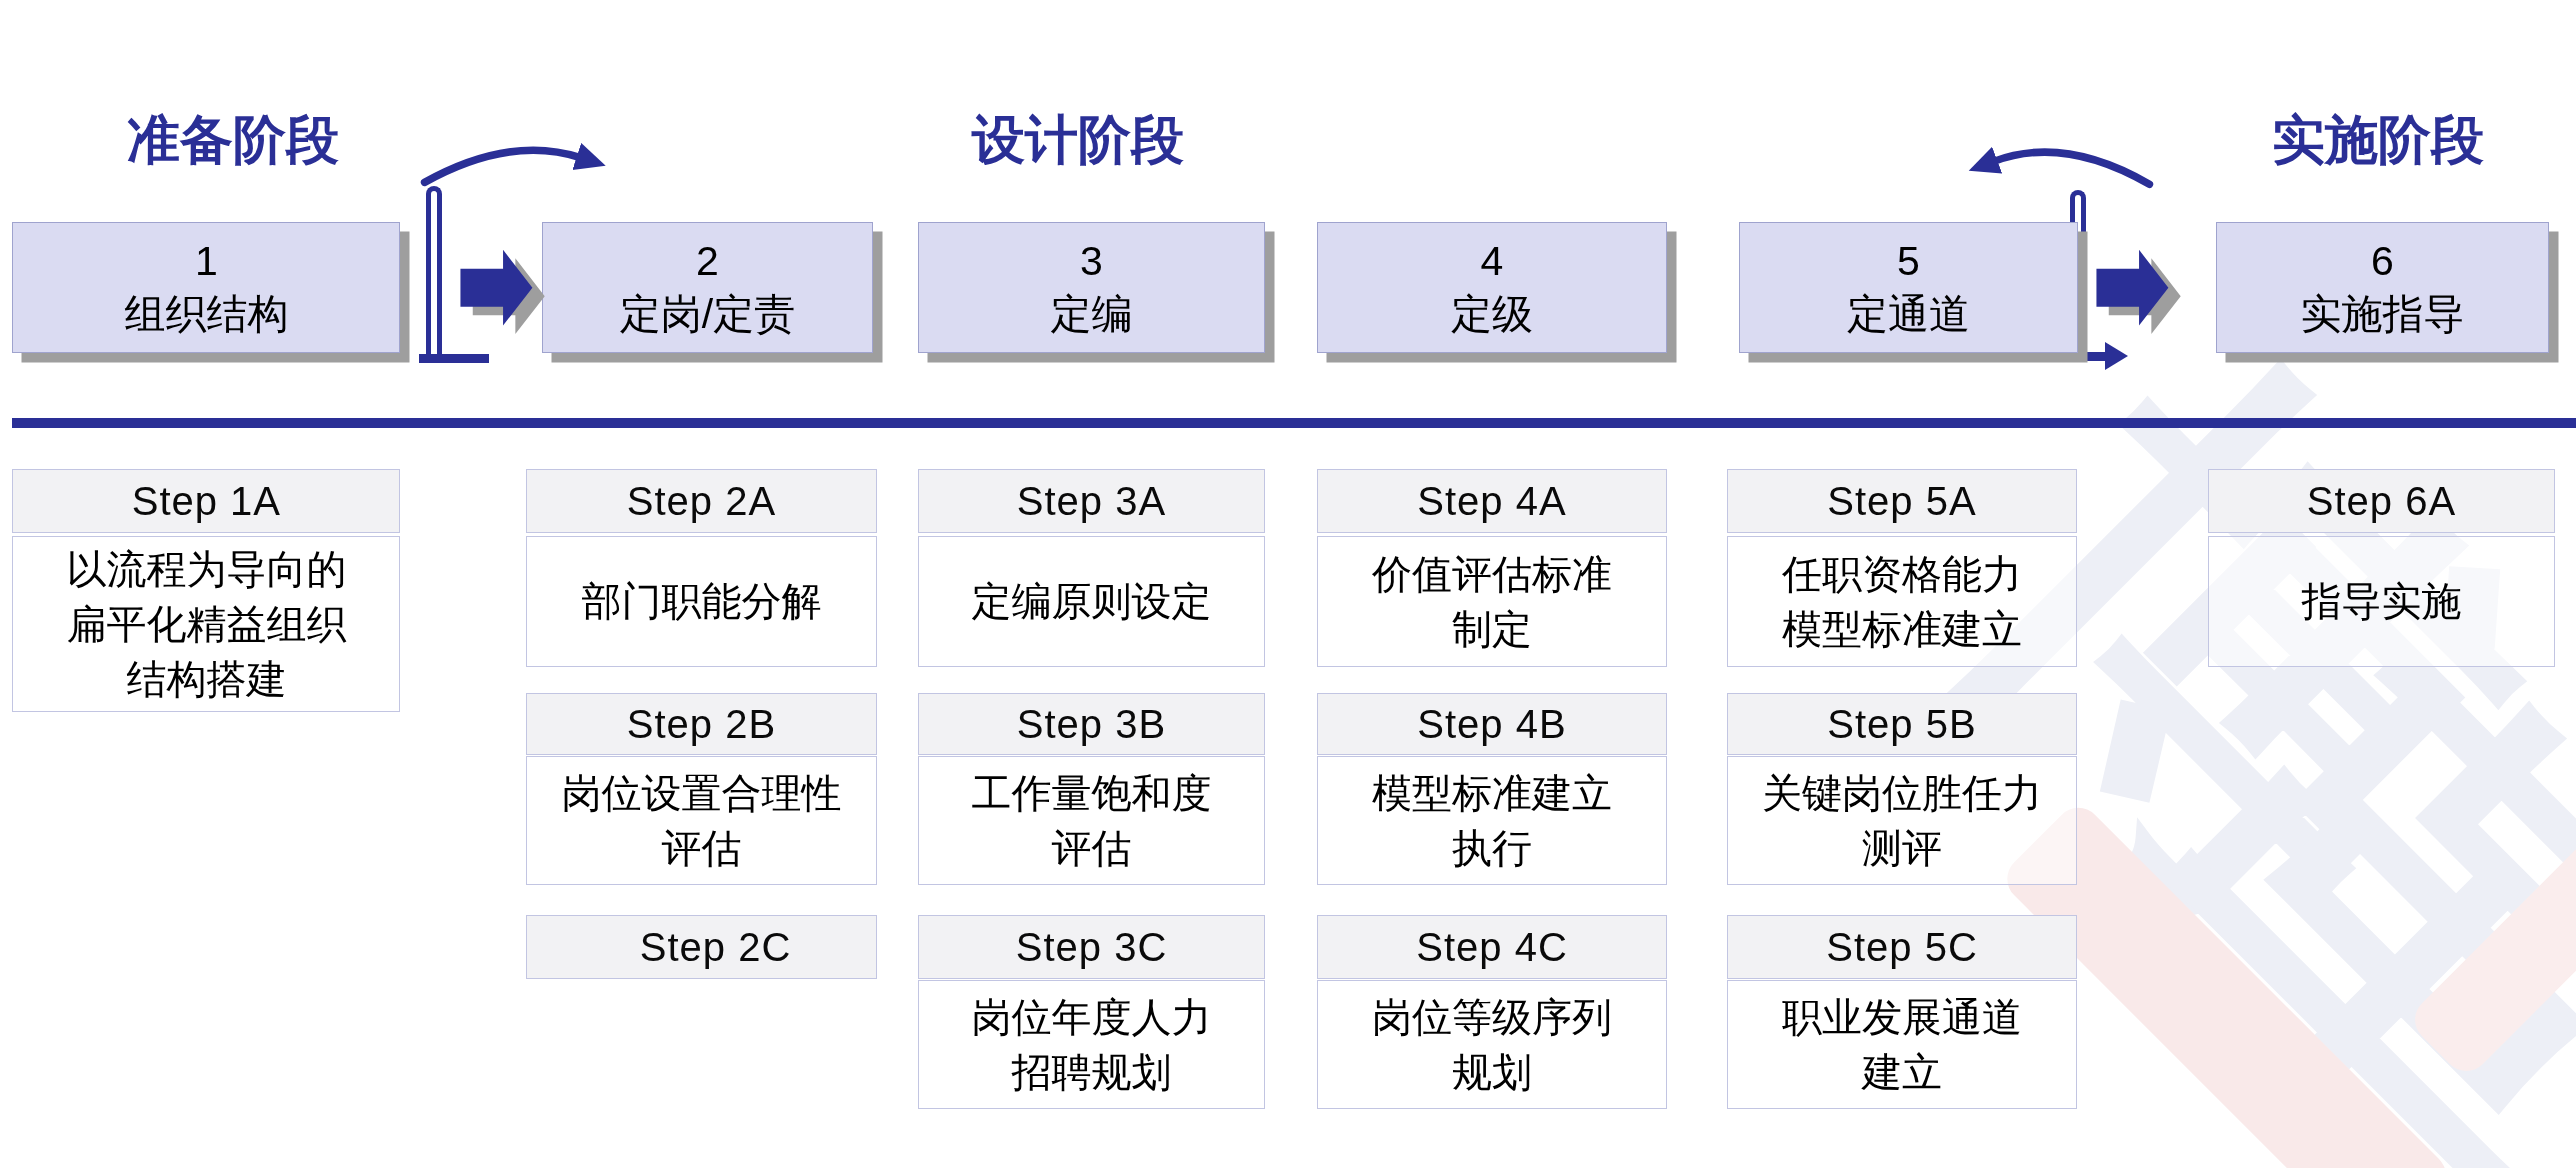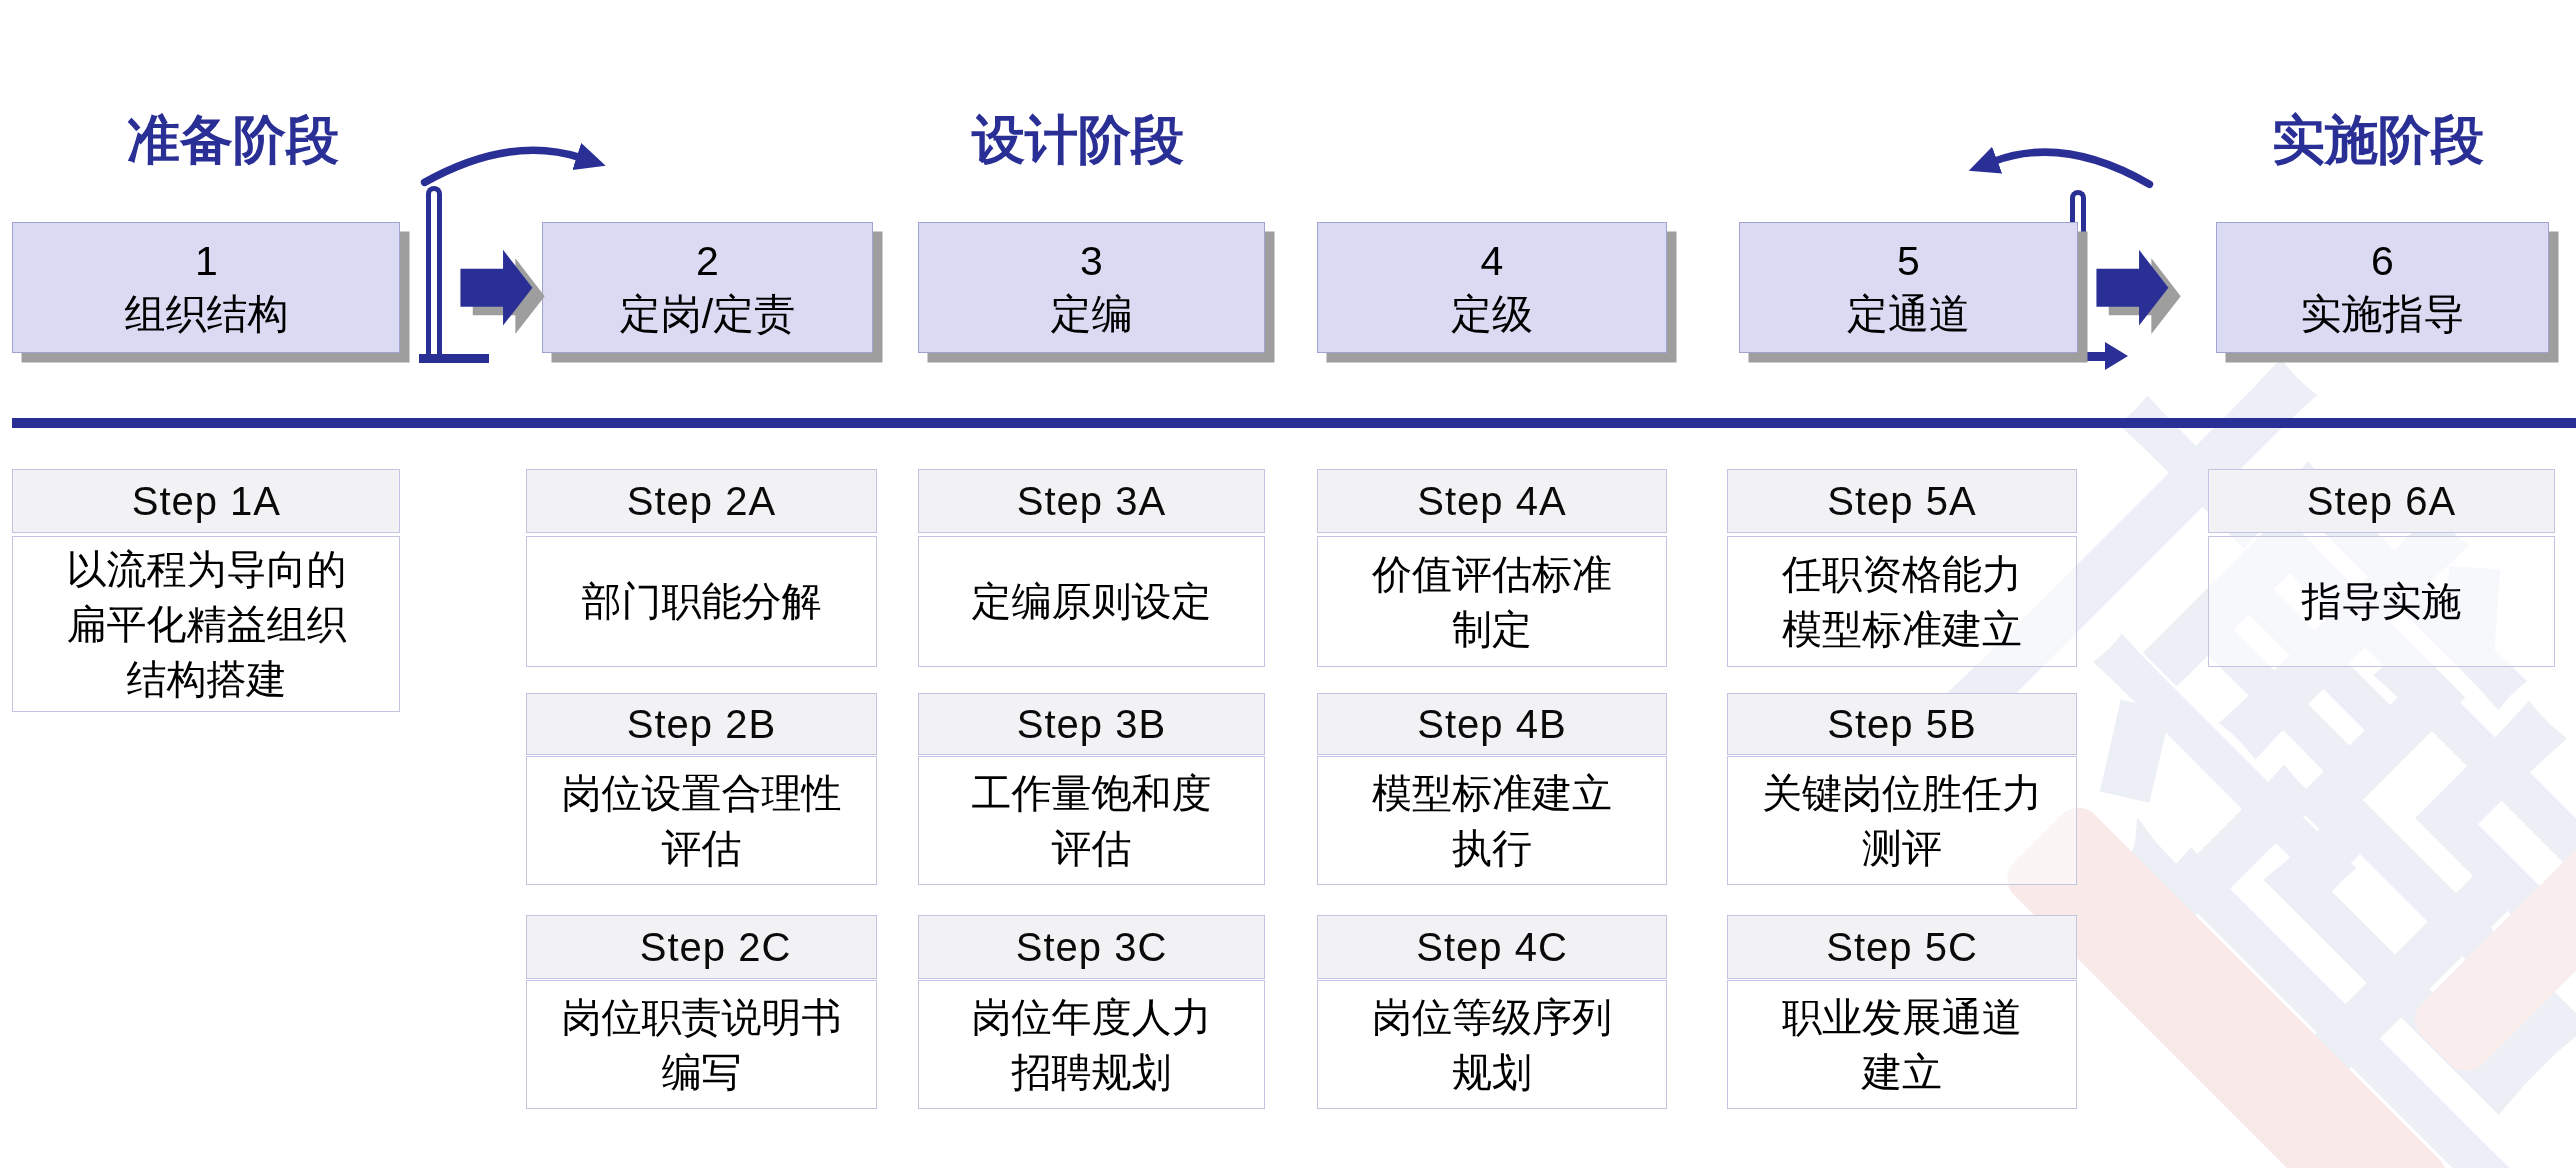--- a/index.html
+++ b/index.html
@@ -151,24 +151,20 @@
   <div class="card-head" style="left:526px;top:693px;width:351px;height:62px;">
     <span>Step 2B</span>
   </div>
   <div class="card-body" style="left:526px;top:756px;width:351px;height:129px;">
     <span>岗位设置合理性
 评估</span>
   </div>
   <div class="card-head" style="left:526px;top:915px;width:351px;height:64px;padding-left:28px;">
     <span>Step 2C</span>
   </div>
-  <div class="card-body" style="left:526px;top:980px;width:351px;height:129px;">
-    <span>岗位职责说明书
-编写</span>
-  </div>
 
   <div class="card-head" style="left:918px;top:469px;width:347px;height:64px;">
     <span>Step 3A</span>
   </div>
   <div class="card-body" style="left:918px;top:536px;width:347px;height:131px;">
     <span>定编原则设定</span>
   </div>
   <div class="card-head" style="left:918px;top:693px;width:347px;height:62px;">
     <span>Step 3B</span>
   </div>

